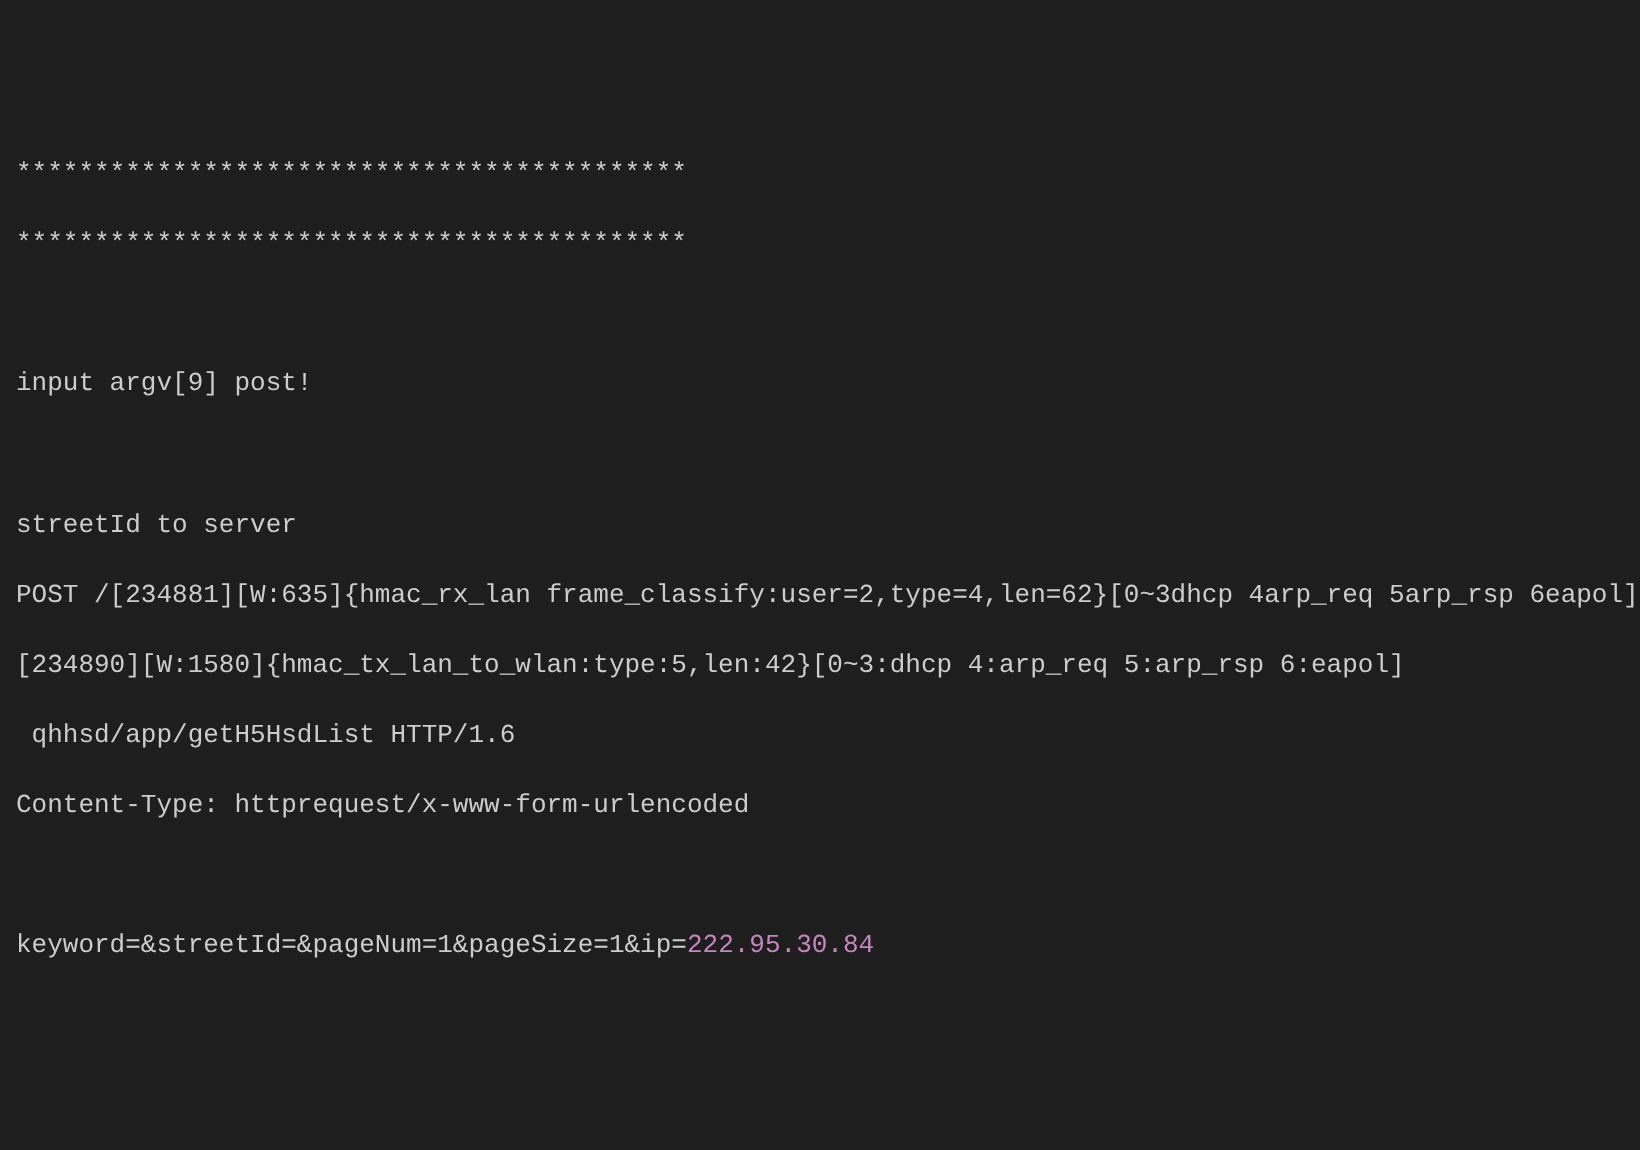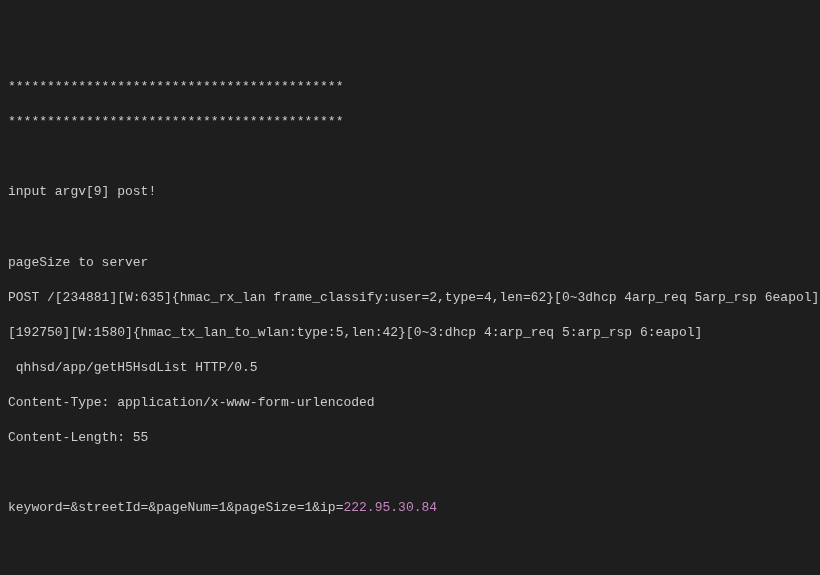--- a/index.html
+++ b/index.html
@@ -29,26 +29,25 @@
 </head>
 <body>
 
 
 
 <div><span class="line">*******************************************</span>
 <span class="line">*******************************************</span>
 <span class="line"> </span>
 <span class="line">input argv[9] post!</span>
 <span class="line"> </span>
-<span class="line">pageSize to server</span>
+<span class="line">streetId to server</span>
 <span class="line">POST /[234881][W:635]{hmac_rx_lan frame_classify:user=2,type=4,len=62}[0~3dhcp 4arp_req 5arp_rsp 6eapol]</span>
-<span class="line">[192750][W:1580]{hmac_tx_lan_to_wlan:type:5,len:42}[0~3:dhcp 4:arp_req 5:arp_rsp 6:eapol]</span>
-<span class="line"> qhhsd/app/getH5HsdList HTTP/0.5</span>
-<span class="line">Content-Type: application/x-www-form-urlencoded</span>
-<span class="line">Content-Length: 55</span>
+<span class="line">[234890][W:1580]{hmac_tx_lan_to_wlan:type:5,len:42}[0~3:dhcp 4:arp_req 5:arp_rsp 6:eapol]</span>
+<span class="line"> qhhsd/app/getH5HsdList HTTP/1.6</span>
+<span class="line">Content-Type: httprequest/x-www-form-urlencoded</span>
 <span class="line"> </span>
 <span class="line"><span>keyword=&amp;streetId=&amp;pageNum=1&amp;pageSize=1&amp;ip=</span><span class="magenta">222.95.30.84</span></span>
 
 
 
 
 
 
 
 

